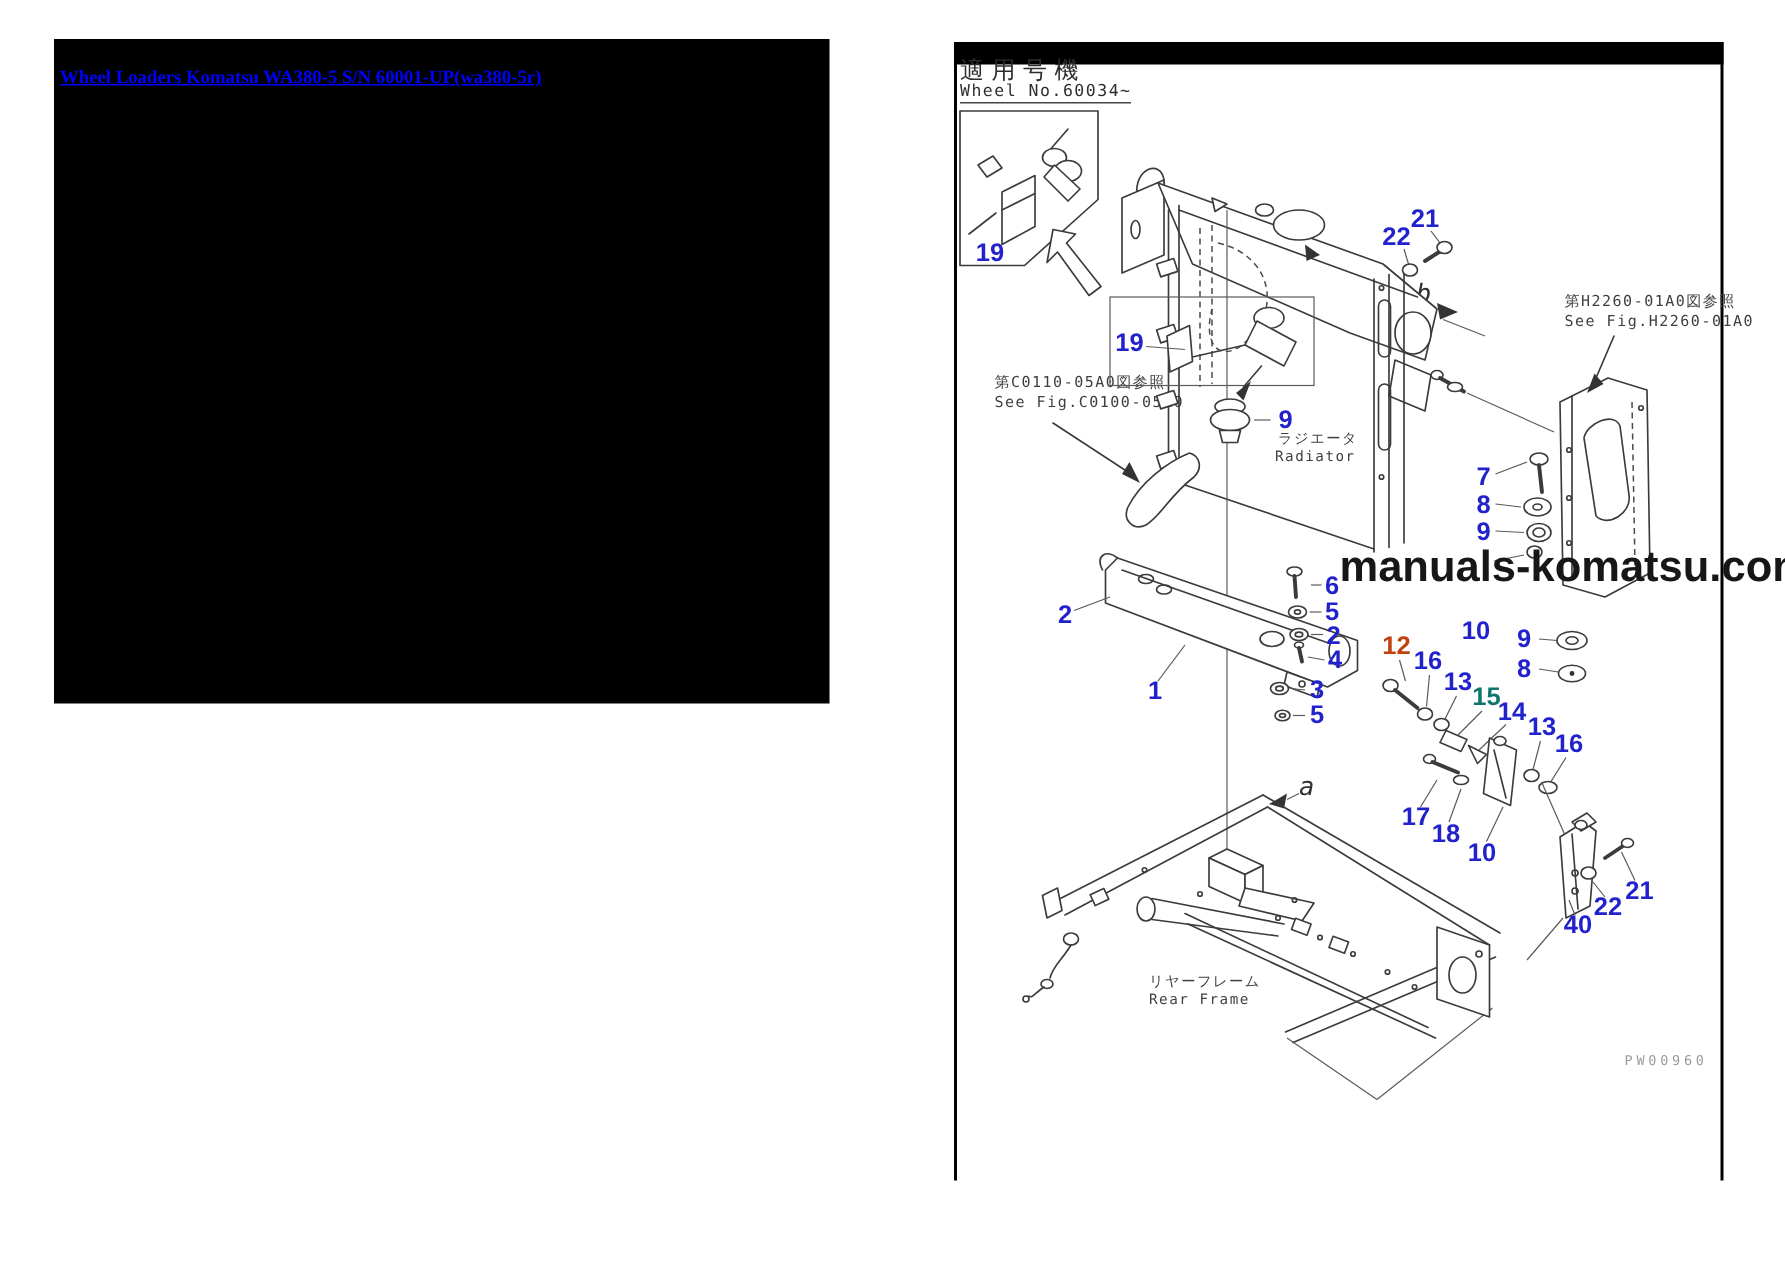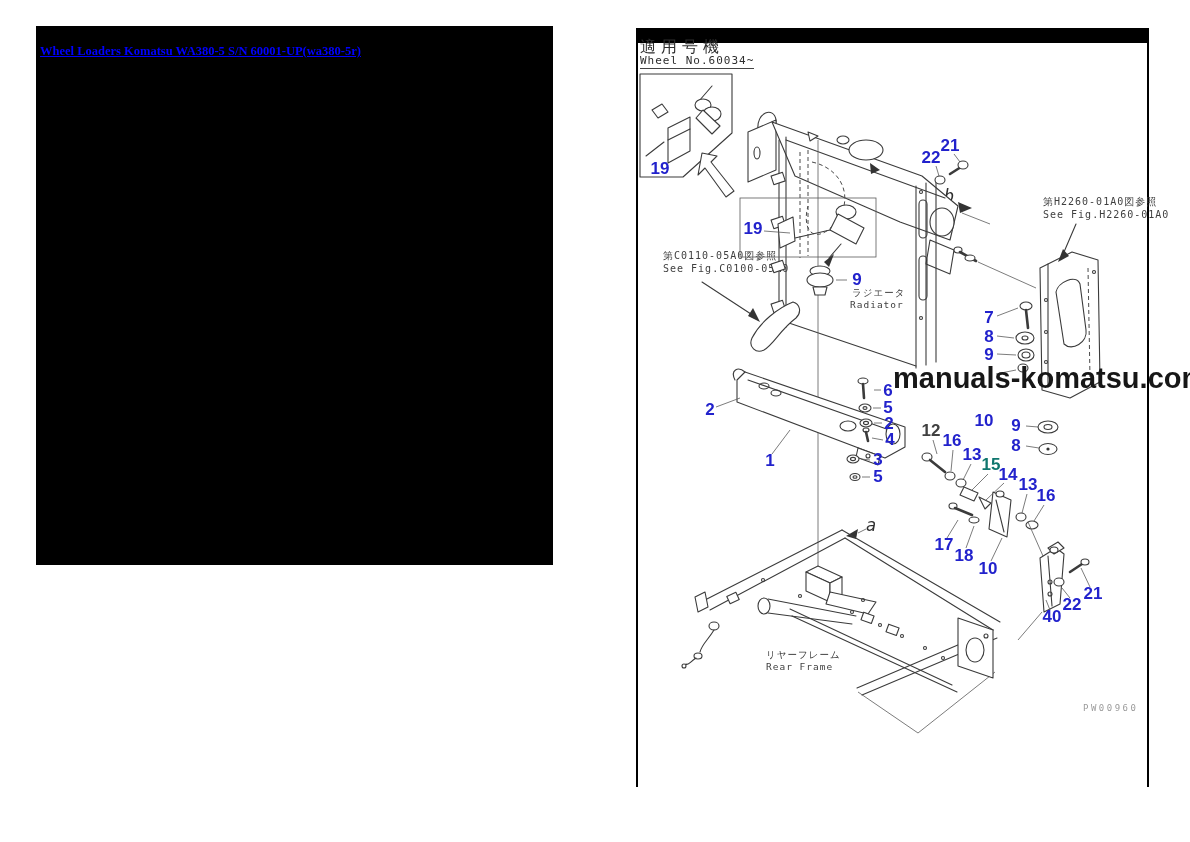--- a/index.html
+++ b/index.html
@@ -1,19 +1,19 @@
 <!DOCTYPE html>
 <html><head>
 <meta charset="utf-8">
 <style>
   html,body{margin:0;padding:0;background:#fff;}
   #stage{position:relative;width:1190px;height:842px;background:#ffffff;overflow:hidden;
          font-family:"DejaVu Sans Mono",monospace;}
   
-  #blackbox{position:absolute;left:36px;top:26px;width:517px;height:539px;background:#000;}
+  #blackbox{position:absolute;left:36px;top:26px;width:517px;height:443px;background:#000;}
   #crumb{position:absolute;left:4px;top:18px;font-family:"Liberation Serif",serif;
          font-size:12.5px;font-weight:bold;color:#0000ff;text-decoration:underline;white-space:nowrap;}
   
   #frame{position:absolute;left:636px;top:28px;width:513px;height:759px;}
   #topbar{position:absolute;left:0;top:0;width:513px;height:15px;background:#000;}
   .vborder{position:absolute;top:0;width:2px;height:759px;background:#000;}
   
   .tek{position:absolute;color:#3f3f3f;font-size:10px;line-height:12px;letter-spacing:1px;white-space:nowrap;}
   .tek.sm{font-size:9.5px;}
   #hdrjp{left:640px;top:41px;letter-spacing:5px;font-size:16px;color:#2e2e2e;text-align:right;}
@@ -335,21 +335,21 @@
       <span class="callout" style="left: 989px; top: 355px; color: rgb(34, 34, 204);">9</span>
       <span class="callout" style="left: 984px; top: 376px; color: rgb(34, 34, 204); margin-top: 45px;">10</span>
       <span class="callout" style="left: 888px; top: 391px; color: rgb(34, 34, 204);">6</span>
       <span class="callout" style="left: 888px; top: 408px; color: rgb(34, 34, 204);">5</span>
       <span class="callout" style="left: 889px; top: 424px; color: rgb(34, 34, 204);">2</span>
       <span class="callout" style="left: 890px; top: 440px; color: rgb(34, 34, 204);">4</span>
       <span class="callout" style="left: 878px; top: 460px; color: rgb(34, 34, 204);">3</span>
       <span class="callout" style="left: 878px; top: 477px; color: rgb(34, 34, 204);">5</span>
       <span class="callout" style="left: 710px; top: 410px; color: rgb(34, 34, 204);">2</span>
       <span class="callout" style="left: 770px; top: 461px; color: rgb(34, 34, 204);">1</span>
-      <span class="callout" style="left: 931px; top: 431px; color: #404040;">12</span>
+      <span class="callout" style="left: 931px; top: 431px; color: #c2410c;">12</span>
       <span class="callout" style="left: 952px; top: 441px; color: rgb(34, 34, 204);">16</span>
       <span class="callout" style="left: 972px; top: 455px; color: rgb(34, 34, 204);">13</span>
       <span class="callout" style="left: 991px; top: 465px; color: #0f766e;">15</span>
       <span class="callout" style="left: 1008px; top: 475px; color: rgb(34, 34, 204);">14</span>
       <span class="callout" style="left: 1028px; top: 485px; color: rgb(34, 34, 204);">13</span>
       <span class="callout" style="left: 1046px; top: 496px; color: rgb(34, 34, 204);">16</span>
       <span class="callout" style="left: 1016px; top: 426px; color: rgb(34, 34, 204);">9</span>
       <span class="callout" style="left: 1016px; top: 446px; color: rgb(34, 34, 204);">8</span>
       <span class="callout" style="left: 944px; top: 545px; color: rgb(34, 34, 204);">17</span>
       <span class="callout" style="left: 964px; top: 556px; color: rgb(34, 34, 204);">18</span>

